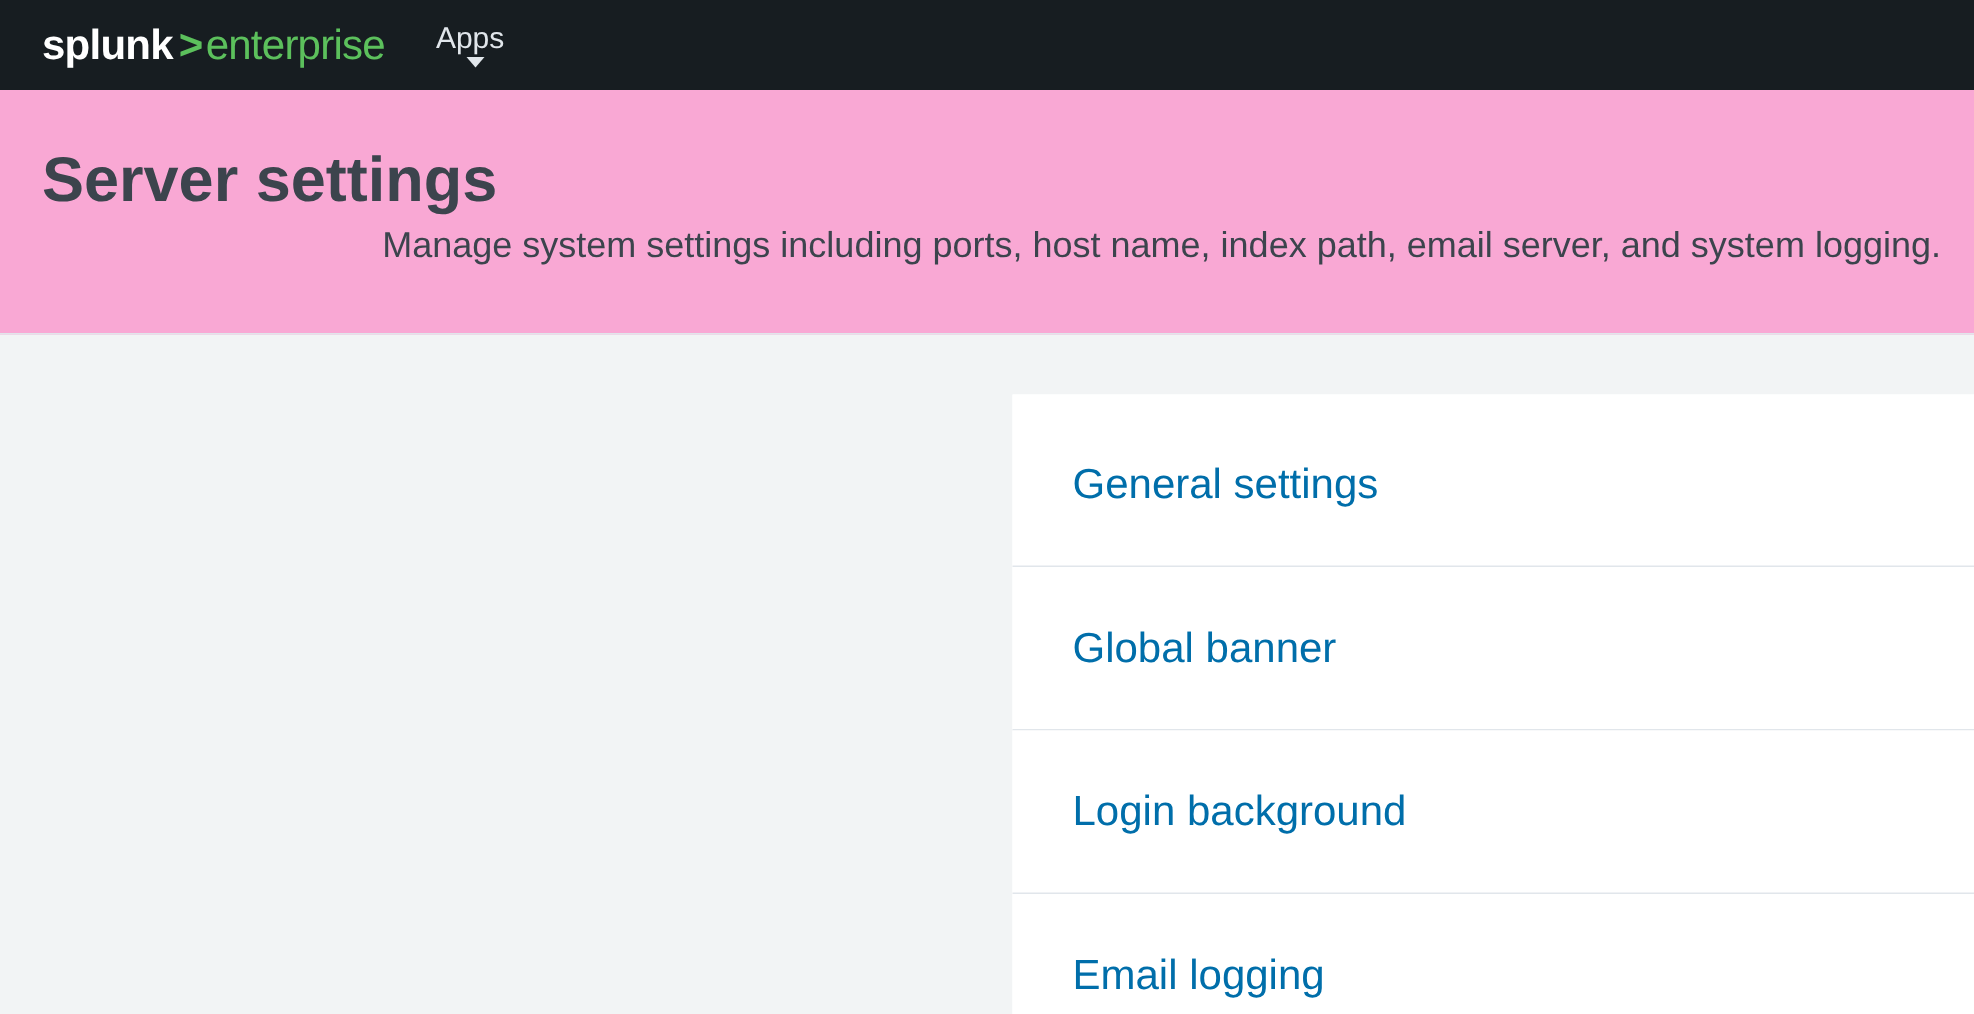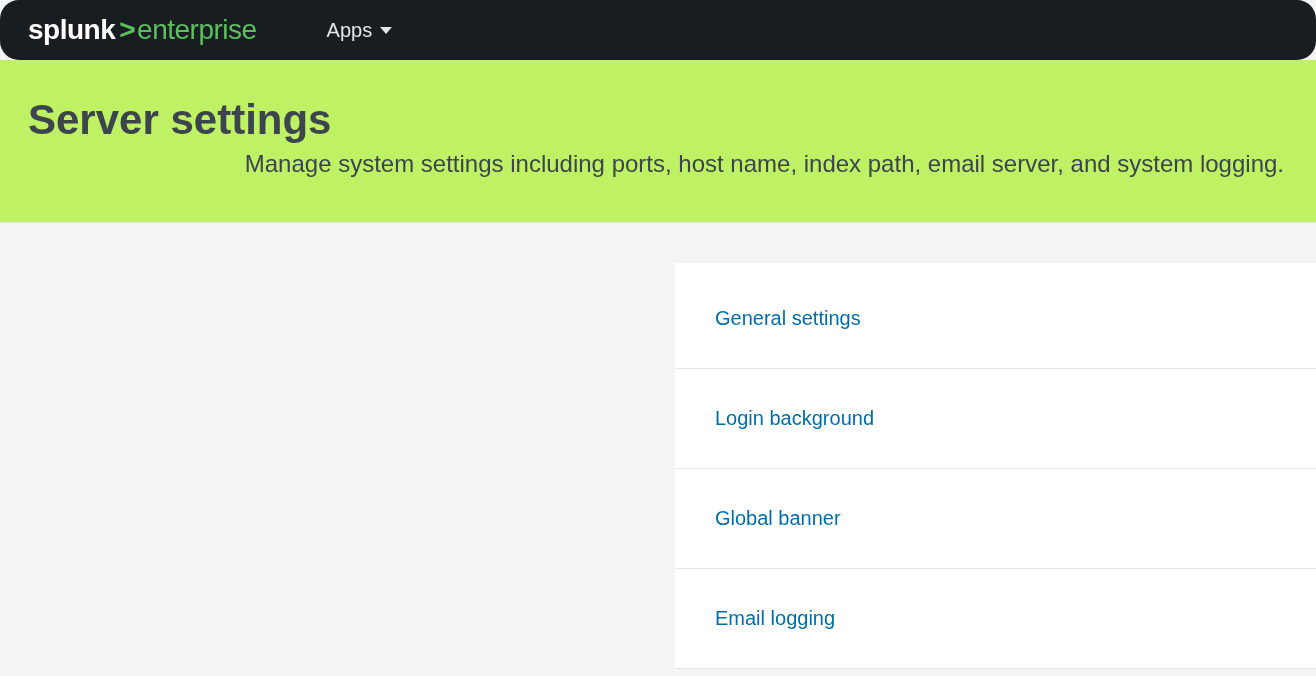--- a/index.html
+++ b/index.html
@@ -13,21 +13,20 @@
       width: 1316px;
       height: 676px;
       overflow: hidden;
     }
     .topbar {
       background: #171d21;
       height: 60px;
       display: flex;
       align-items: center;
       padding: 0 28px;
-      border-radius: 19px;
     }
     .logo {
       display: flex;
       align-items: baseline;
       font-weight: 700;
       font-size: 28px;
       letter-spacing: -0.5px;
     }
     .logo .splunk {
       color: #ffffff;
@@ -35,39 +34,40 @@
     .logo .chevron {
       color: #5cc05c;
       font-weight: 900;
       margin: 0 2px 0 4px;
     }
     .logo .enterprise {
       color: #5cc05c;
       font-weight: 400;
     }
     .apps-menu {
-      margin-left: 70px;
+      margin-left: 34px;
       color: #e1e6eb;
       font-size: 20px;
       display: flex;
       align-items: center;
       cursor: pointer;
+      flex-direction: column;
     }
     .apps-menu .caret {
       margin-left: 8px;
       width: 0;
       height: 0;
       border-left: 6px solid transparent;
       border-right: 6px solid transparent;
       border-top: 7px solid #e1e6eb;
     }
     .header-block {
-      padding: 36px 32px 44px 28px;
+      padding: 36px 22px 44px 28px;
       border-bottom: 1px solid #e1e6eb;
-      background: #bef264;
+      background: #f9a8d4;
     }
     .page-title {
       font-size: 42px;
       font-weight: 700;
       color: #3c444d;
       margin-bottom: 6px;
     }
     .page-subtitle {
       font-size: 24px;
       color: #3c444d;
@@ -78,21 +78,21 @@
       padding-top: 40px;
     }
     .settings-panel {
       margin-left: 675px;
       width: 641px;
       background: #ffffff;
     }
     .settings-item {
       padding: 38px 40px;
       border-bottom: 1px solid #e1e6eb;
-      font-size: 20px;
+      font-size: 28px;
       color: #006eaa;
       cursor: pointer;
       background: #ffffff;
     }
     .settings-item:first-child {
       padding-top: 44px;
     }
   </style>
 </head>
 <body>
@@ -113,22 +113,22 @@
   <h1 class="page-title">Server settings</h1>
   <p class="page-subtitle">Manage system settings including ports, host name, index path, email server, and system logging.</p>
 </div>
 
 <div class="content-area">
   <div class="settings-panel">
     <div class="settings-item">
       <span>General settings</span>
     </div>
     <div class="settings-item">
-      <span>Login background</span>
+      <span>Global banner</span>
     </div>
     <div class="settings-item">
-      <span>Global banner</span>
+      <span>Login background</span>
     </div>
     <div class="settings-item">
       <span>Email logging</span>
     </div>
   </div>
 </div>
 
 </body></html>

